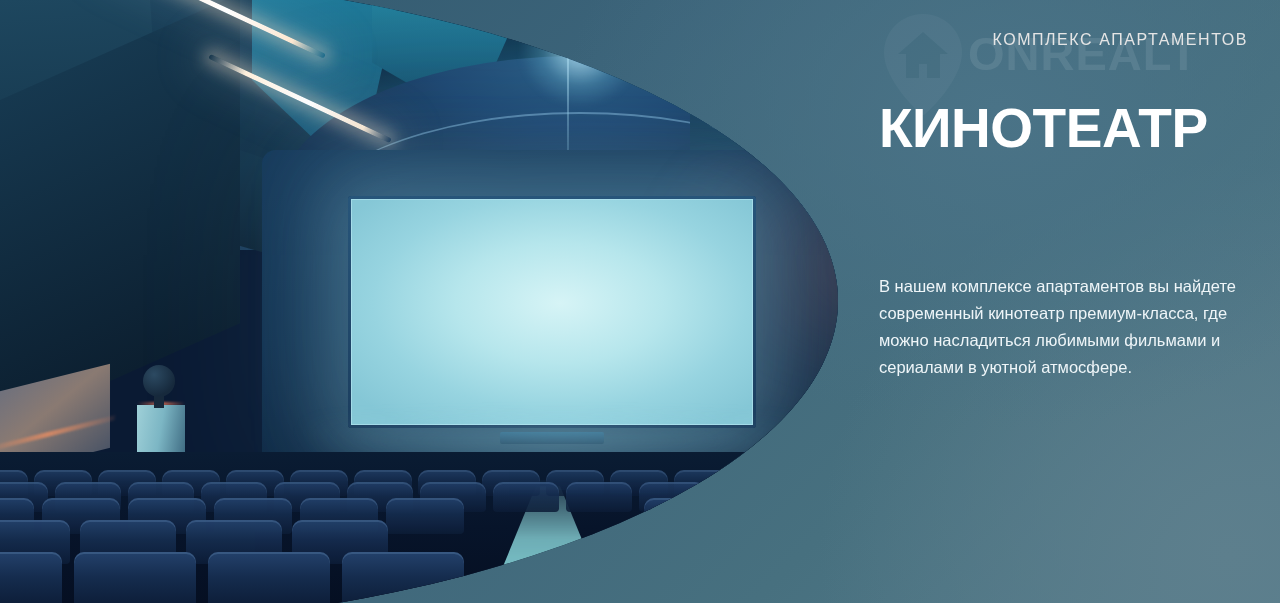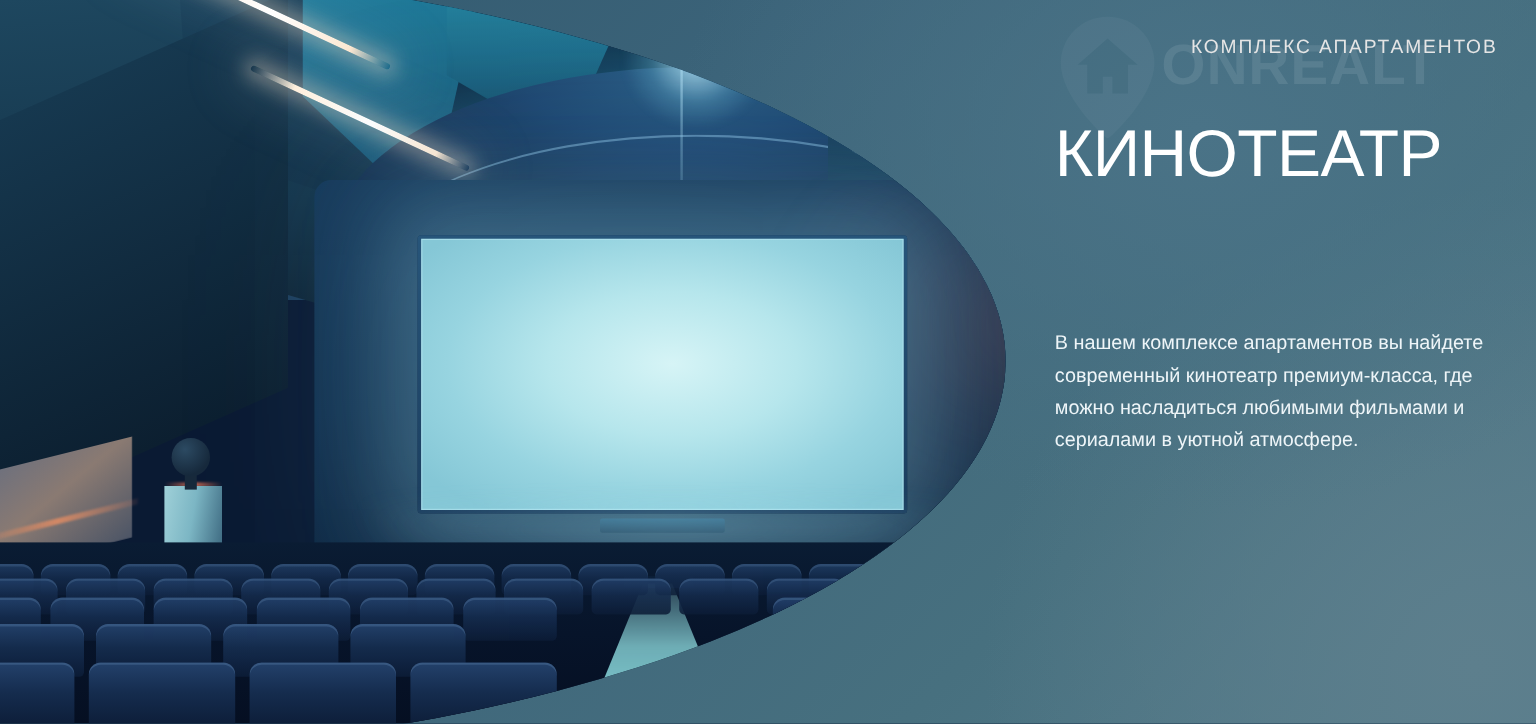--- a/index.html
+++ b/index.html
@@ -225,21 +225,21 @@
   .kicker .l1 {
     font-size:16px; letter-spacing:1.55px; color:#e5e5e5; font-weight:400;
     white-space:nowrap;
   }
   .kicker .l2 {
     font-size:14px; letter-spacing:1.1px; color:#ffffff; font-weight:bold;
     white-space:nowrap; margin-top:2px;
   }
   .title {
     position:absolute; left:879px; top:101px;
-    font-size:55px; font-weight:normal; letter-spacing:-0.5px;
+    font-size:55px; font-weight:bold; letter-spacing:-0.5px;
     color:#ffffff; line-height:1; white-space:nowrap;
   }
   .body-copy {
     position:absolute; left:879px; top:229px; width:380px;
     font-size:16.5px; line-height:1.63; color:#eef5f8; font-weight:400;margin-top:44px;
   }
 </style>
 </head>
 <body>
 

